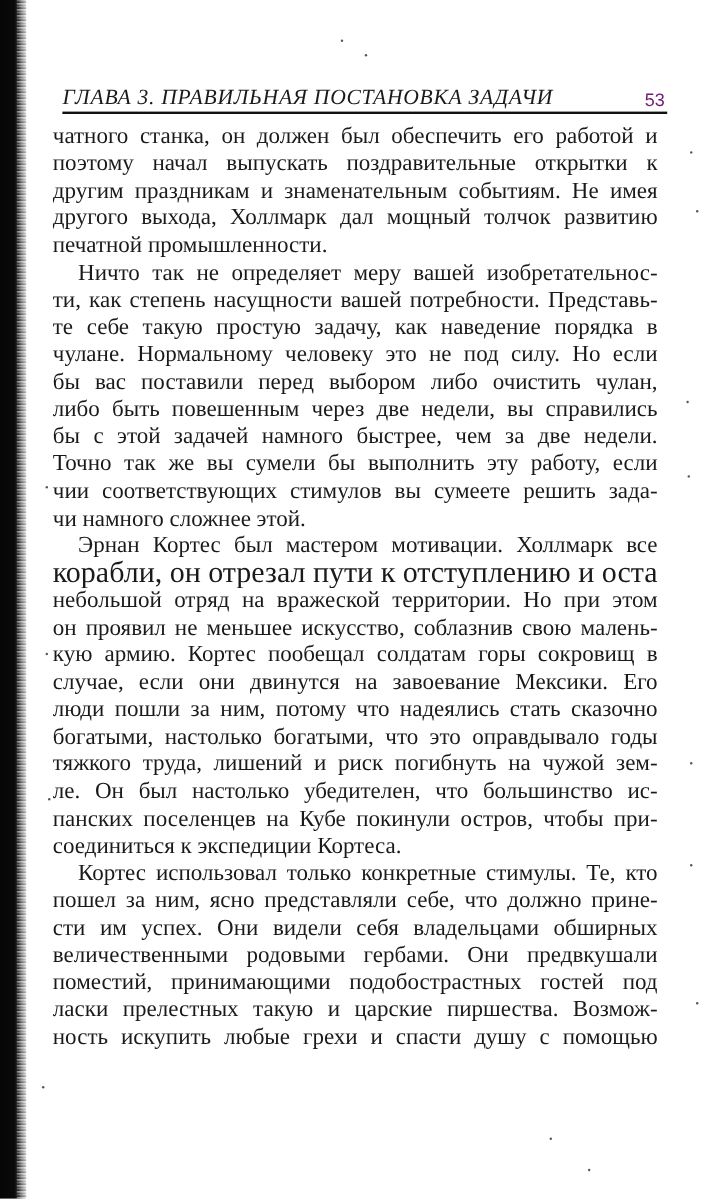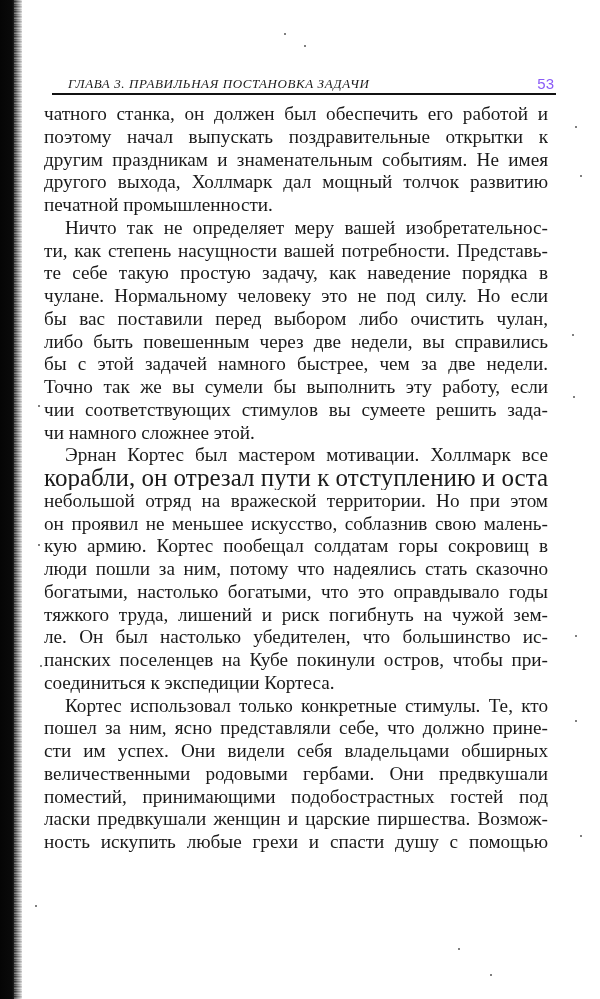--- a/index.html
+++ b/index.html
@@ -40,29 +40,28 @@
     height: 22px;
     display: flex;
     justify-content: space-between;
     align-items: flex-end;
     border-bottom: 2px solid #111;
     padding-bottom: 1px;
   }
   .running-head .chapter {
     font-family: "Liberation Serif", "DejaVu Serif", serif;
     font-style: italic;
-    font-size: 13px;
+    font-size: 18px;
     letter-spacing: 0.6px;
     color: #1a1a1a;
-    margin-left: 16px;
   }
   .running-head .page-number {
     font-family: "Liberation Sans", "DejaVu Sans", sans-serif;
     font-size: 15px;
-    color: #8b5cf6;
+    color: #701a75;
     padding-right: 2px;
   }
   .body-text {
     position: absolute;
     left: 44px;
     top: 103px;
     width: 504px;
   }
   .line {
     height: 22.75px;
@@ -112,32 +111,33 @@
     <div class="line" style="font-size: 19.2px;">либо быть повешенным через две недели, вы справились</div>
     <div class="line" style="font-size: 19.2px;">бы с этой задачей намного быстрее, чем за две недели.</div>
     <div class="line" style="font-size: 19.2px;">Точно так же вы сумели бы выполнить эту работу, если</div>
     <div class="line" style="font-size: 19.2px;">чии соответствующих стимулов вы сумеете решить зада-</div>
     <div class="line last" style="font-size: 19.2px;">чи намного сложнее этой.</div>
     <div class="line indent" style="font-size: 19.2px;">Эрнан Кортес был мастером мотивации. Холлмарк все</div>
     <div class="line" style="font-size: 25px;">корабли, он отрезал пути к отступлению и оставил свой</div>
     <div class="line" style="font-size: 19.2px;">небольшой отряд на вражеской территории. Но при этом</div>
     <div class="line" style="font-size: 19.2px;">он проявил не меньшее искусство, соблазнив свою малень-</div>
     <div class="line" style="font-size: 19.2px;">кую армию. Кортес пообещал солдатам горы сокровищ в</div>
+    <div class="line" style="font-size: 19.2px;">случае, если они двинутся на завоевание Мексики. Его</div>
     <div class="line" style="font-size: 19.2px;">люди пошли за ним, потому что надеялись стать сказочно</div>
     <div class="line" style="font-size: 19.2px;">богатыми, настолько богатыми, что это оправдывало годы</div>
     <div class="line" style="font-size: 19.2px;">тяжкого труда, лишений и риск погибнуть на чужой зем-</div>
     <div class="line" style="font-size: 19.2px;">ле. Он был настолько убедителен, что большинство ис-</div>
     <div class="line" style="font-size: 19.2px;">панских поселенцев на Кубе покинули остров, чтобы при-</div>
     <div class="line last" style="font-size: 19.2px;">соединиться к экспедиции Кортеса.</div>
     <div class="line indent" style="font-size: 19.2px;">Кортес использовал только конкретные стимулы. Те, кто</div>
     <div class="line" style="font-size: 19.2px;">пошел за ним, ясно представляли себе, что должно прине-</div>
     <div class="line" style="font-size: 19.2px;">сти им успех. Они видели себя владельцами обширных</div>
     <div class="line" style="font-size: 19.2px;">величественными родовыми гербами. Они предвкушали</div>
     <div class="line" style="font-size: 19.2px;">поместий, принимающими подобострастных гостей под</div>
-    <div class="line" style="font-size: 19.2px;">ласки предвкушали женщин и царские пиршества. Возмож-</div>
+    <div class="line" style="font-size: 19.2px;">ласки прелестных такую и царские пиршества. Возмож-</div>
     <div class="line" style="font-size: 19.2px;">ность искупить любые грехи и спасти душу с помощью</div>
   </div>
 
 <div class="speck" style="left:284px;top:33px;"></div>
 <div class="speck" style="left:304px;top:45px;"></div>
 <div class="speck" style="left:575px;top:126px;"></div>
 <div class="speck" style="left:580px;top:175px;"></div>
 <div class="speck" style="left:572px;top:334px;"></div>
 <div class="speck" style="left:38px;top:405px;"></div>
 <div class="speck" style="left:573px;top:396px;"></div>

